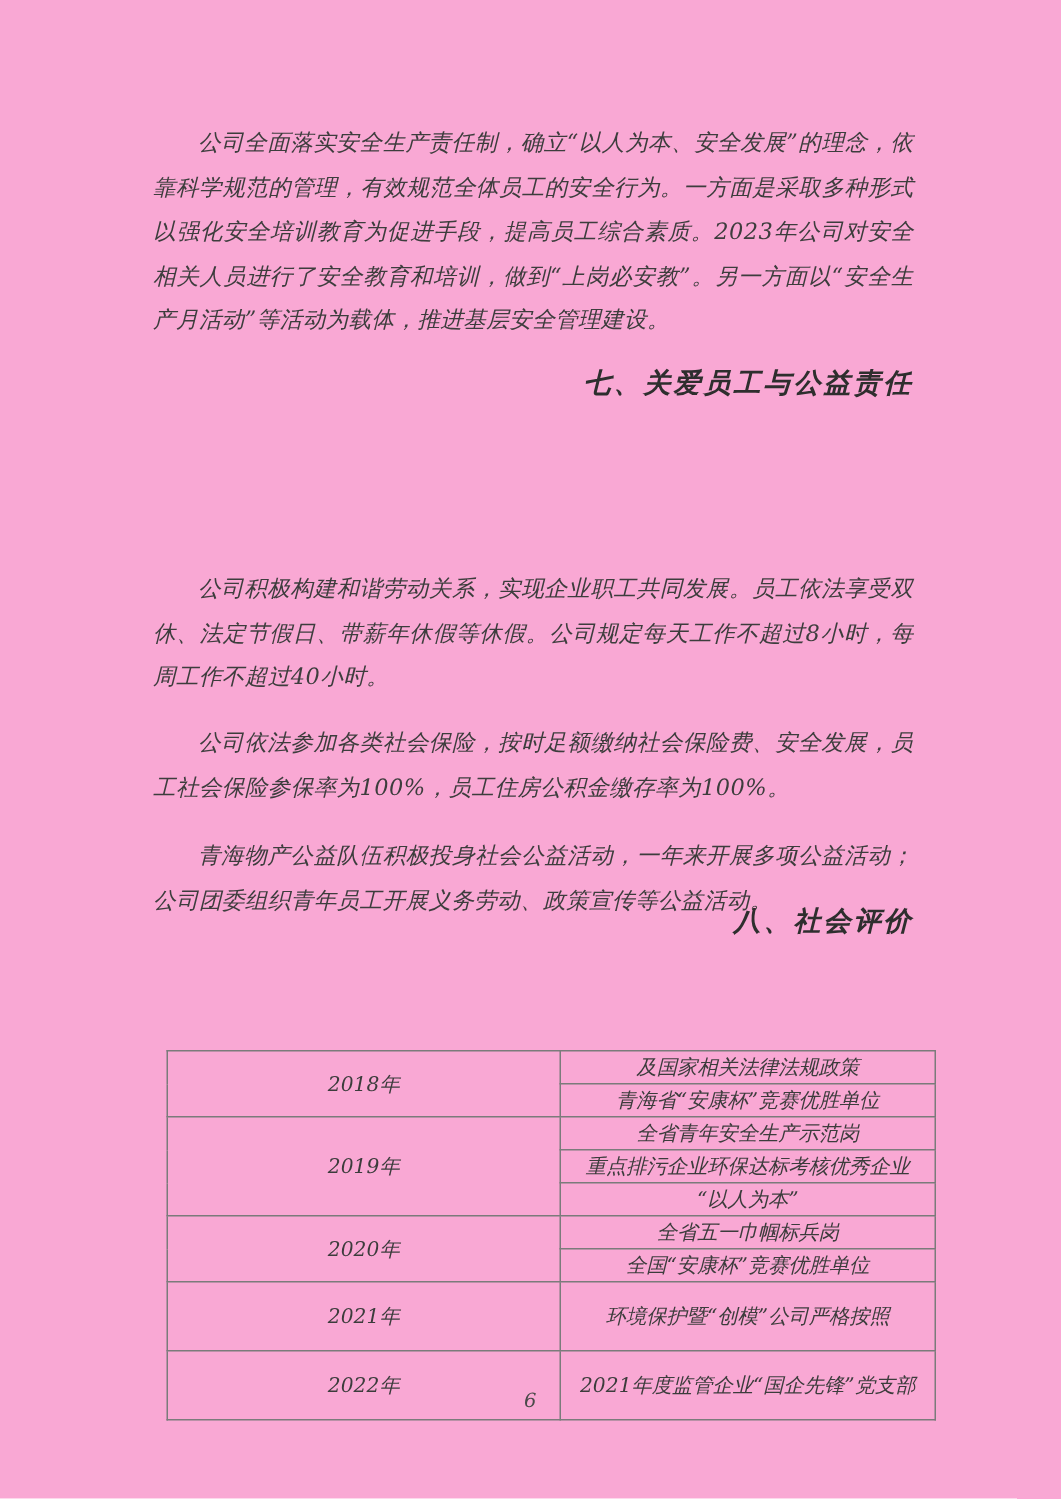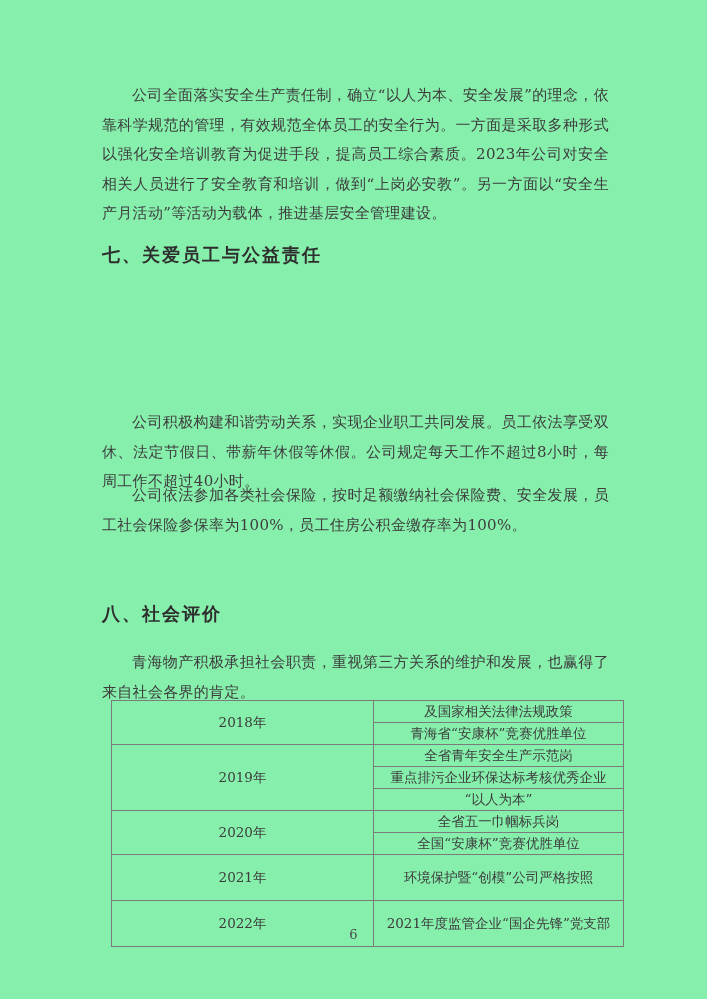--- a/index.html
+++ b/index.html
@@ -4,24 +4,25 @@
 <style>
   html, body {
     margin: 0;
     padding: 0;
     background: #ffffff;
   }
   .page {
     position: relative;
     width: 707px;
     height: 999px;
-    background: #86efac;
+    background: #f9a8d4;
     overflow: hidden;
     font-family: "DejaVu Serif", serif;
     color: #3d3d3d;
+    font-style: italic;
   }
   .body-par {
     position: absolute;
     left: 102px;
     width: 507px;
     margin: 0;
     font-size: 15px;
     line-height: 29.5px;
     text-align: justify;
     text-justify: inter-ideograph;
@@ -31,21 +32,21 @@
   }
   .section-heading {
     position: absolute;
     left: 102px;
     width: 507px;
     margin: 0;
     font-family: "Liberation Sans", sans-serif;
     font-size: 18px;
     font-weight: bold;
     color: #2e2e2e;
-    text-align: left;
+    text-align: right;
     letter-spacing: 2px;
     line-height: 24px;
   }
   .awards-table-wrap {
     position: absolute;
     left: 97px;
     top: 700px;
     width: 513px;
     padding-left: 14px;
   }
@@ -80,28 +81,28 @@
 </head>
 <body>
 
 <div class="page">
 
   <p class="body-par" style="top: 81px;">公司全面落实安全生产责任制，确立“以人为本、安全发展”的理念，依靠科学规范的管理，有效规范全体员工的安全行为。一方面是采取多种形式以强化安全培训教育为促进手段，提高员工综合素质。2023年公司对安全相关人员进行了安全教育和培训，做到“上岗必安教”。另一方面以“安全生产月活动”等活动为载体，推进基层安全管理建设。</p>
 
   <h2 class="section-heading" style="top: 243px;">七、关爱员工与公益责任</h2>
 
 
-  <p class="body-par" style="top: 378px; margin-top: 30px;">公司积极构建和谐劳动关系，实现企业职工共同发展。员工依法享受双休、法定节假日、带薪年休假等休假。公司规定每天工作不超过8小时，每周工作不超过40小时。</p>
+  <p class="body-par" style="top: 378px;">公司积极构建和谐劳动关系，实现企业职工共同发展。员工依法享受双休、法定节假日、带薪年休假等休假。公司规定每天工作不超过8小时，每周工作不超过40小时。</p>
 
   <p class="body-par" style="top: 481px;">公司依法参加各类社会保险，按时足额缴纳社会保险费、安全发展，员工社会保险参保率为100%，员工住房公积金缴存率为100%。</p>
 
+  <p class="body-par" style="top: 556px;">青海物产公益队伍积极投身社会公益活动，一年来开展多项公益活动；公司团委组织青年员工开展义务劳动、政策宣传等公益活动。</p>
 
   <h2 class="section-heading" style="top: 602px;">八、社会评价</h2>
 
-  <p class="body-par" style="top: 648px;">青海物产积极承担社会职责，重视第三方关系的维护和发展，也赢得了来自社会各界的肯定。</p>
 
   <div class="awards-table-wrap">
     <table class="awards">
       <tbody>
           <tr class="sub">
             <td class="year" rowspan="2">2018年</td>
             <td class="award">及国家相关法律法规政策</td>
           </tr>
           <tr class="sub">
             <td class="award">青海省“安康杯”竞赛优胜单位</td>

